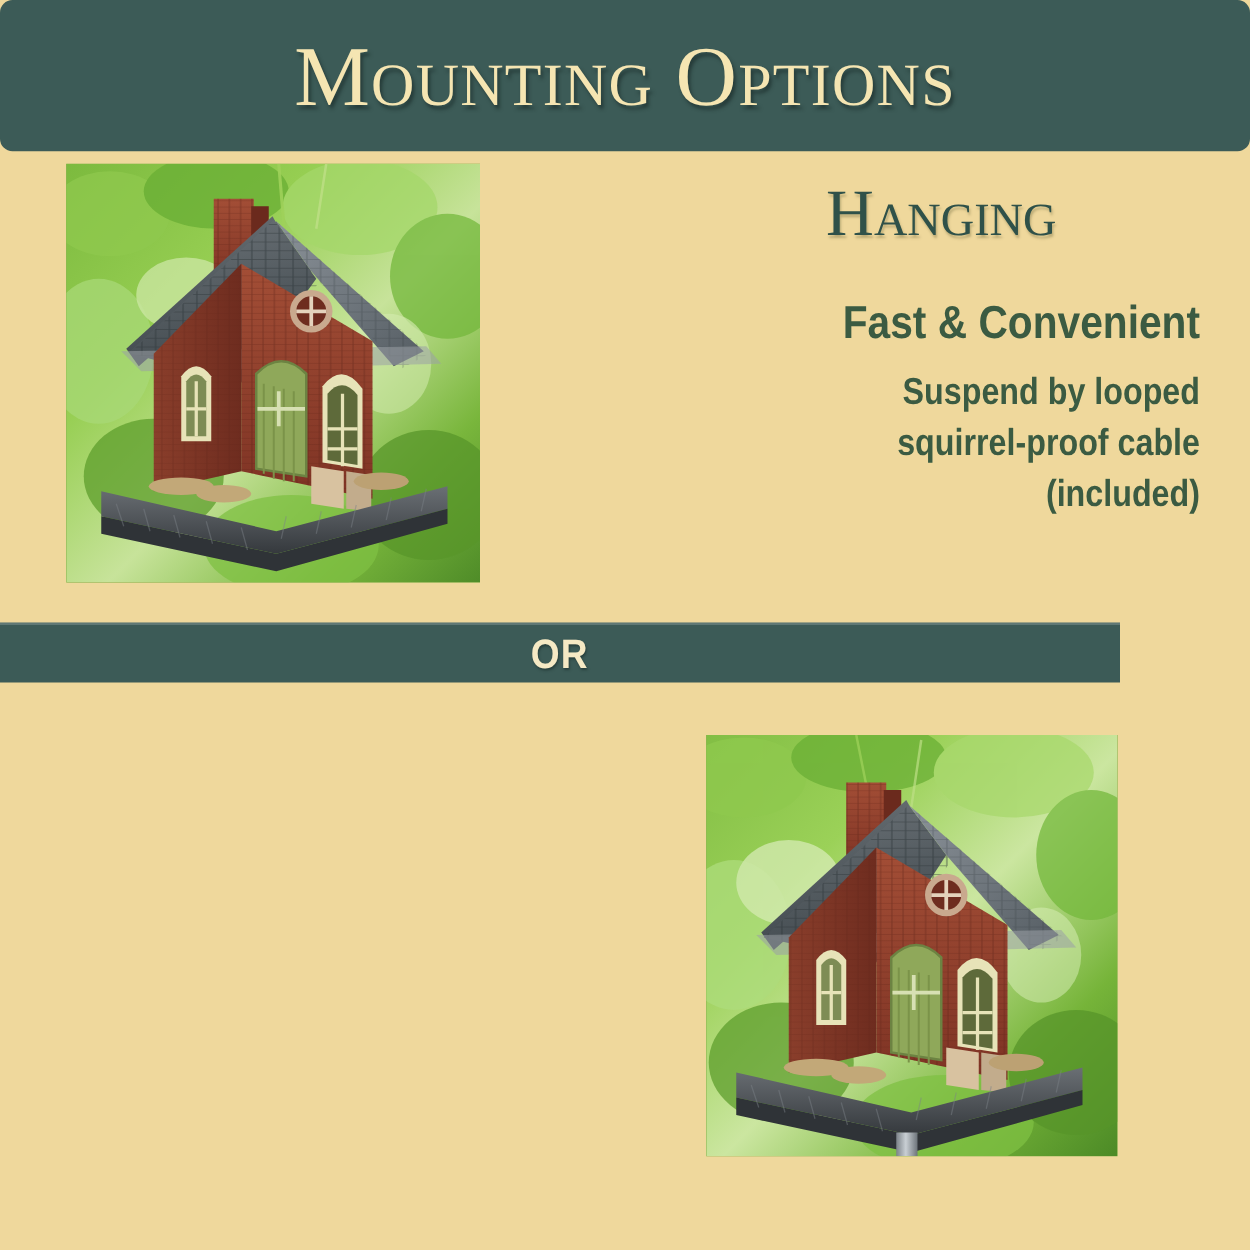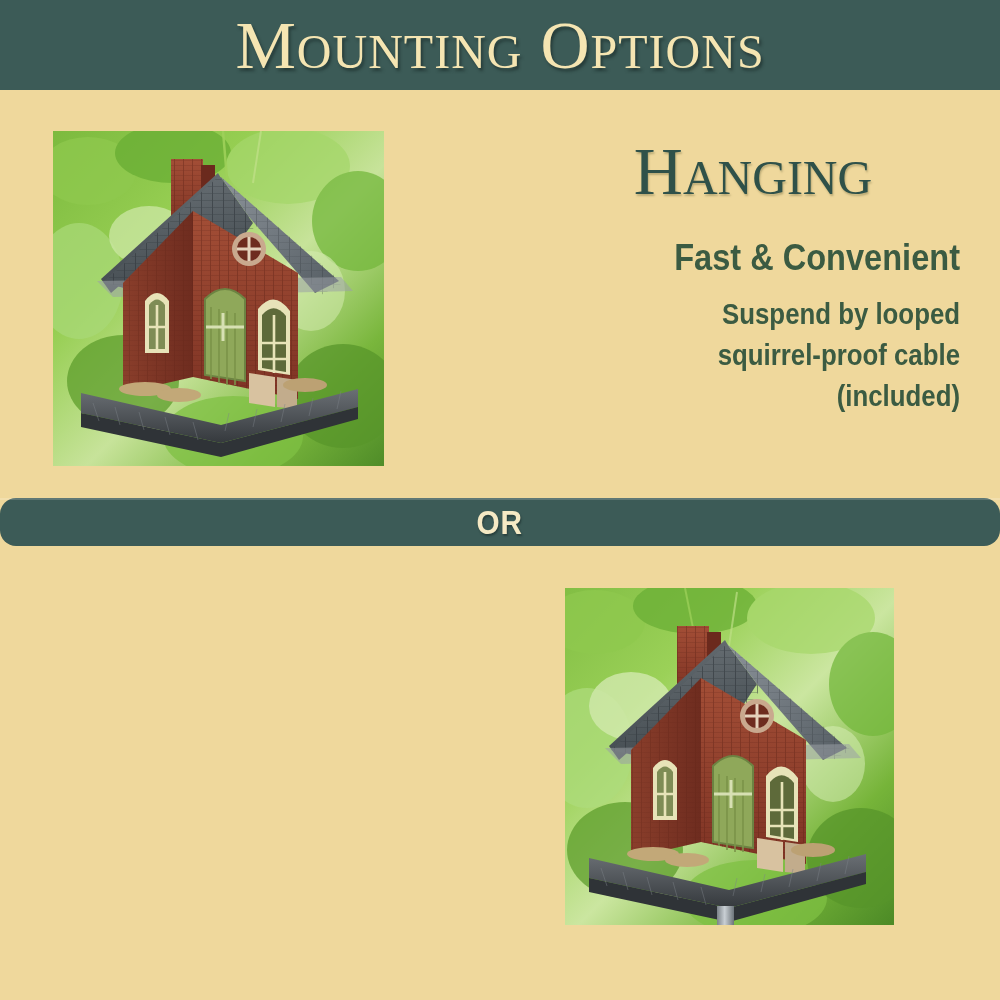--- a/index.html
+++ b/index.html
@@ -6,36 +6,36 @@
   body{
     width:1000px;height:1000px;
     background:#EFD89C;
     font-family:"Liberation Sans", sans-serif;
     overflow:hidden;position:relative;
   }
   .page{position:absolute;inset:0;background:#EFD89C;}
 
   
   .header-bar{
-    position:absolute;left:0;top:0;width:1000px;height:90px;
-    background:#3C5B57;display:flex;align-items:center;justify-content:center;
+    position:absolute;left:0;top:0;width:1000px;height:121px;
+    background:#3C5B57;display:flex;align-items:center;justify-content:center;border-radius:10px;
   }
   .header-title{
     font-family:"Liberation Serif", serif;
     font-variant:small-caps;
     font-size:68px;line-height:68px;
     color:#F5E5B2;letter-spacing:1px;
     text-shadow:2px 3px 3px rgba(20,35,33,.55);
     white-space:nowrap;
   }
 
   
   .or-bar{
-    position:absolute;left:0;top:498px;width:1000px;height:48px;
-    background:#3C5B57;display:flex;align-items:center;justify-content:center;border-radius:16px;
+    position:absolute;left:0;top:498px;width:896px;height:48px;
+    background:#3C5B57;display:flex;align-items:center;justify-content:center;
   }
   .or-bar:before{content:"";position:absolute;left:0;top:0;width:100%;height:2px;background:rgba(255,255,255,.18);}
   .or-text{
     font-family:"Liberation Sans", sans-serif;
     font-weight:bold;font-size:33px;line-height:33px;
     color:#F5E9C4;letter-spacing:1px;
     transform:scaleX(.9);
     text-shadow:1px 2px 2px rgba(20,35,33,.5);
   }
 
@@ -46,21 +46,21 @@
   #photo-pole{left:565px;top:588px;width:329px;height:337px;}
 
   
   .block{position:absolute;}
   #block-hanging{left:560px;top:143px;width:400px;text-align:right;}
   #block-pole{left:76px;top:585px;width:430px;text-align:left;}
 
   .sec-title{
     font-family:"Liberation Serif", serif;
     font-variant:small-caps;
-    font-size:68px;line-height:56px;
+    font-size:53px;line-height:56px;
     color:#2F5149;letter-spacing:0px;
     text-shadow:1px 2px 2px rgba(90,85,45,.35);
     margin:0;
   }
   #block-hanging .sec-title{text-align:center;padding-right:14px;}
   #block-pole .sec-title{text-align:left;}
 
   .sec-sub{
     font-family:"Liberation Sans", sans-serif;
     font-weight:bold;

